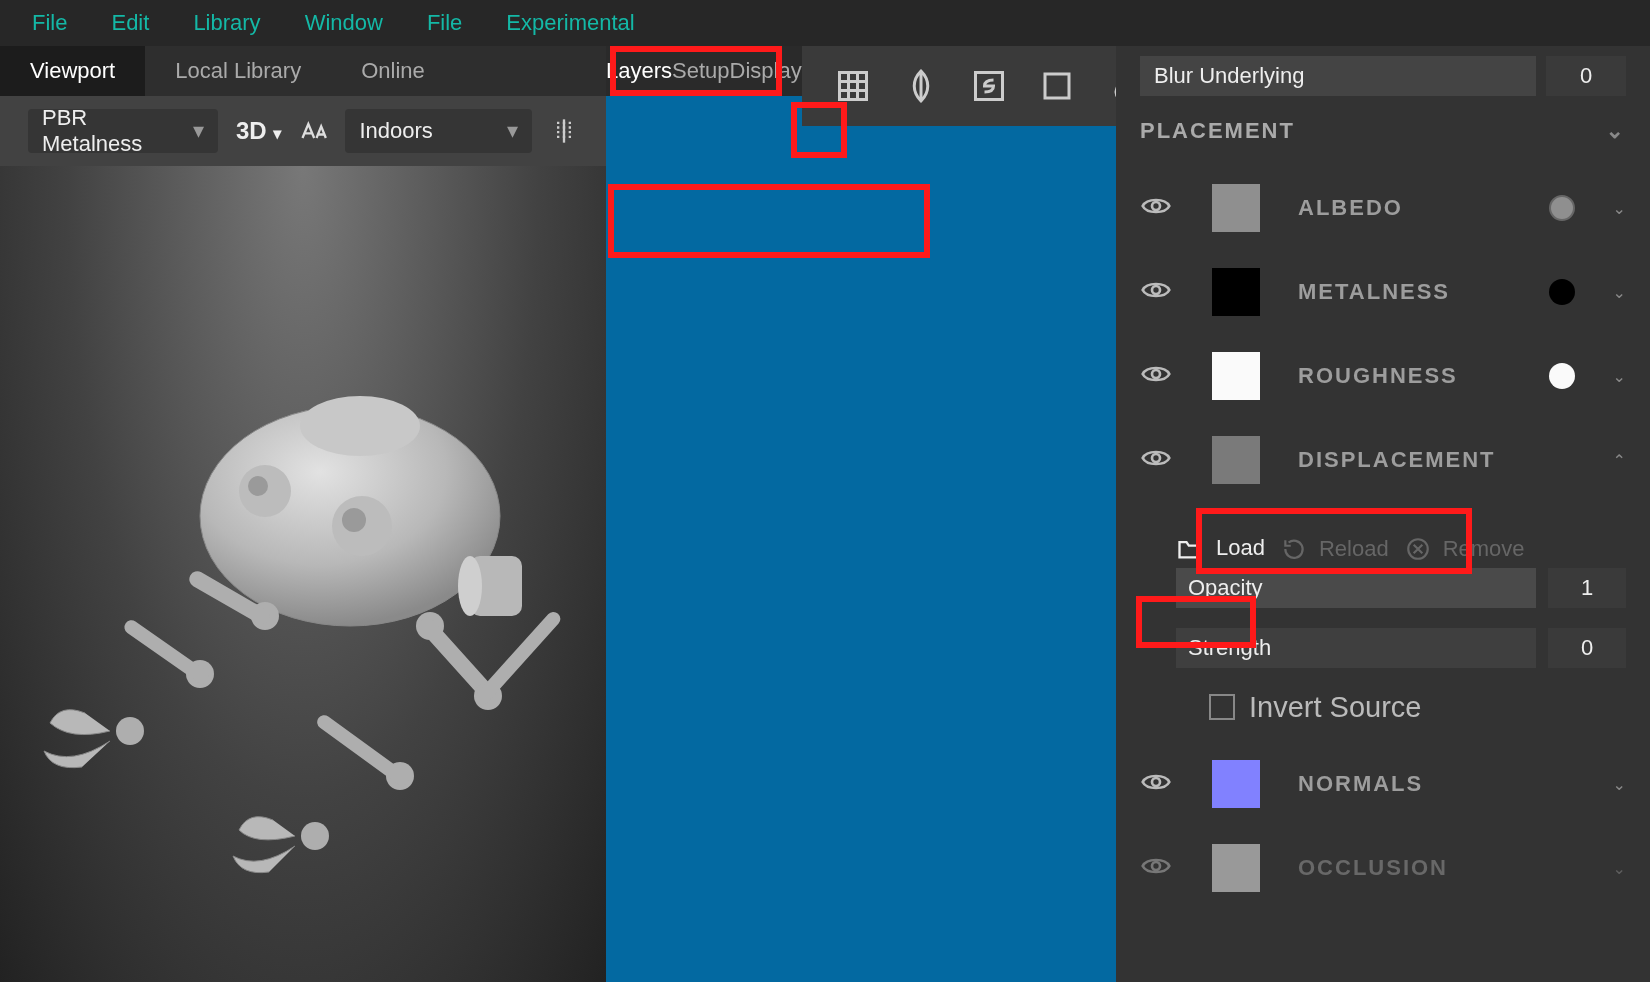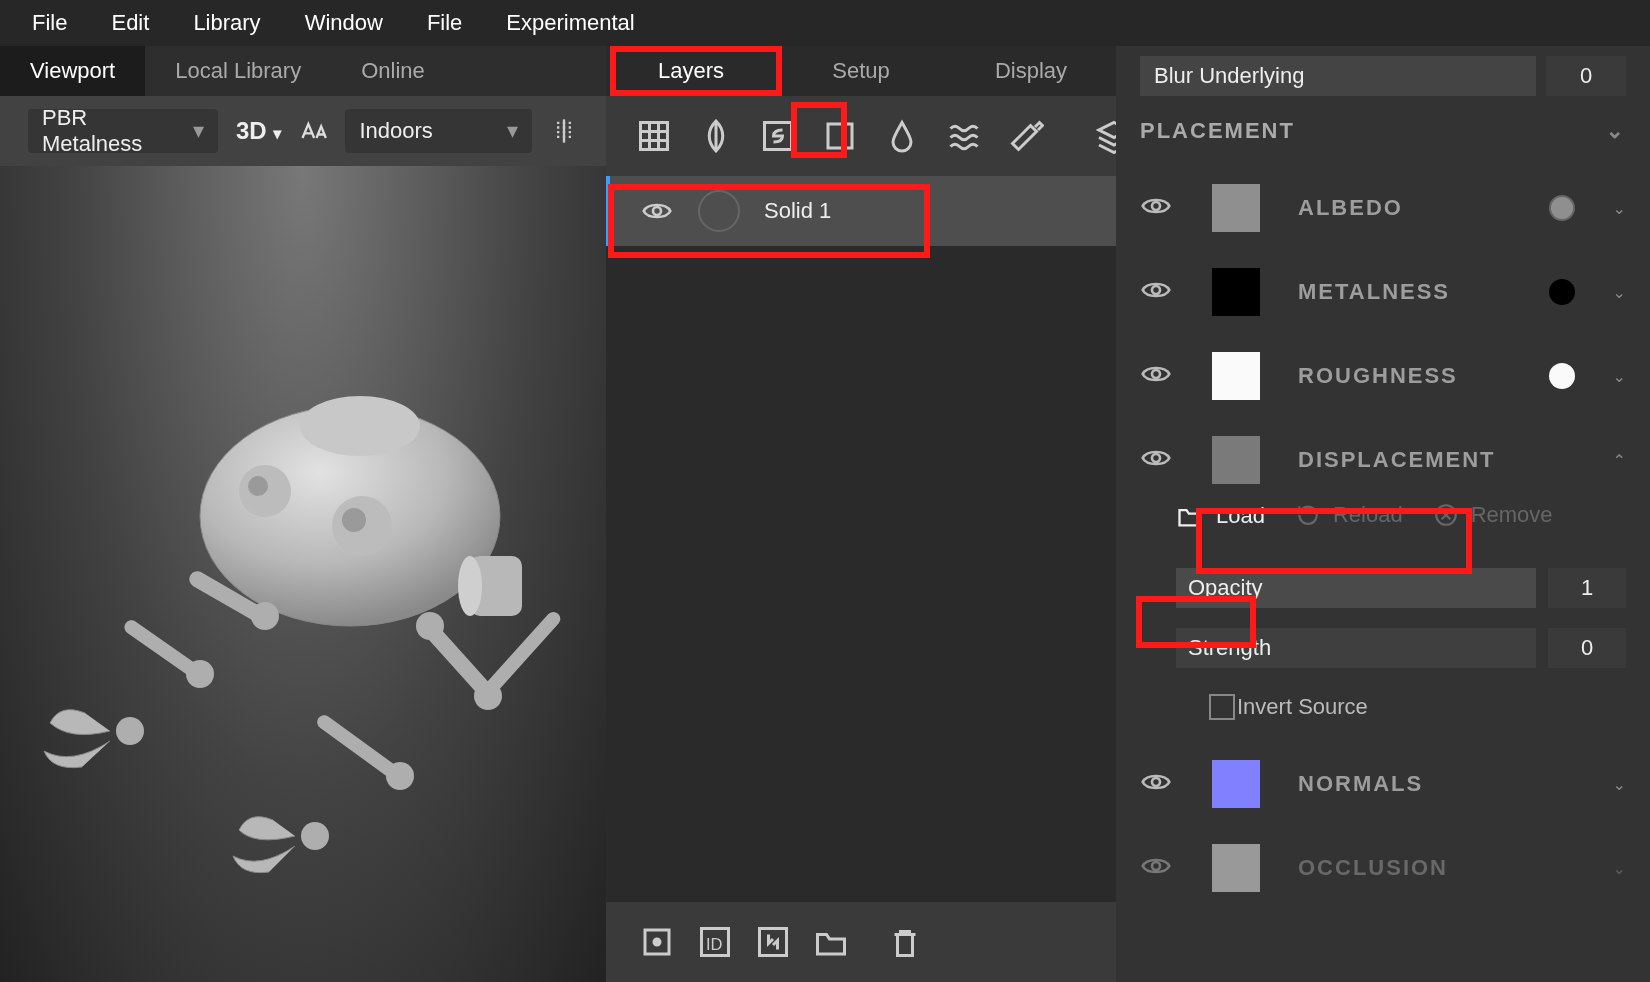--- a/index.html
+++ b/index.html
@@ -1,25 +1,25 @@
 <!DOCTYPE html>
 <html><head>
 <meta charset="utf-8">
 <style>
   * { margin: 0; padding: 0; box-sizing: border-box; font-family: Arial, Helvetica, sans-serif; }
   body { background: #1e1e1e; color: #cccccc; width: 1650px; height: 982px; overflow: hidden; user-select: none; }
 
   .menubar { height: 46px; background: #272727; display: flex; align-items: center; padding: 0 10px; }
-  .menubar .menu-item { padding: 0 22px; font-size: 22px; color: #ffffff; cursor: pointer; }
+  .menubar .menu-item { padding: 0 22px; font-size: 22px; color: #14b8a6; cursor: pointer; }
   .menubar .spacer { flex: 1; }
   .menubar .doc-title { color: #fff; font-size: 24px; letter-spacing: 1px; padding-right: 550px; }
 
   .main { display: flex; height: calc(100% - 46px); }
   .panel-left { width: 606px; display: flex; flex-direction: column; }
-  .panel-mid { width: 510px; display: flex; flex-direction: column; background: #0369a1; }
+  .panel-mid { width: 510px; display: flex; flex-direction: row; background: #0369a1; }
   .panel-right { flex: 1; display: flex; flex-direction: column; background: #333333; overflow: hidden; }
 
   .tabbar { height: 50px; display: flex; }
   .tab { flex: 1; display: flex; align-items: center; justify-content: center; font-size: 22px; color: #aaa; background: #2e2e2e; cursor: pointer; }
   .tab.active { background: #1c1c1c; color: #fff; }
   .tab.narrow { flex: 0 0 auto; padding: 0 30px; }
 
   .left-toolbar { height: 70px; background: #424242; display: flex; align-items: center; padding: 0 28px; gap: 18px; }
   .sel { height: 44px; background: #353535; border-radius: 4px; display: flex; align-items: center; padding: 0 14px; font-size: 22px; color: #eee; cursor: pointer; }
   .caret-down { margin-left: 12px; color: #999; }
@@ -58,27 +58,27 @@
   .section-header .chev { color: #888; }
 
   .channel-row { height: 84px; display: flex; align-items: center; padding: 0 24px; gap: 38px; }
   .channel-row .eye { width: 34px; color: #bbb; }
   .channel-row .swatch-sq { width: 48px; height: 48px; }
   .channel-row .ch-name { font-size: 22px; color: #9d9d9d; letter-spacing: 2px; font-weight: bold; flex: 1; }
   .channel-row .dot { width: 26px; height: 26px; border-radius: 50%; }
   .channel-row .chev { color: #888; }
 
   .disp-panel { padding: 0 24px 10px 60px; }
-  .disp-actions { height: 60px; display: flex; align-items: flex-start; gap: 30px; }
+  .disp-actions { height: 60px; display: flex; align-items: flex-end; gap: 16px; }
   .disp-btn { display: flex; align-items: center; gap: 12px; font-size: 22px; color: #eee; cursor: pointer; }
   .disp-btn.dim { color: #666; }
   .disp-field { height: 52px; display: flex; align-items: center; gap: 12px; margin-bottom: 8px; }
   .disp-field .lbl { flex: 1; background: #4a4a4a; height: 40px; display: flex; align-items: center; padding: 0 12px; font-size: 22px; color: #eee; }
   .disp-field .val { width: 78px; background: #3a3a3a; height: 40px; display: flex; align-items: center; justify-content: center; font-size: 22px; color: #eee; }
-  .check-row { height: 50px; display: flex; align-items: center; gap: 2px; font-size: 22px; color: #bbb; padding-left: 33px; }
+  .check-row { height: 50px; display: flex; align-items: center; gap: 14px; font-size: 29px; color: #bbb; padding-left: 33px; }
   .checkbox { width: 26px; height: 26px; border: 2px solid #888; }
 
   
   .hl { position: absolute; border: 6px solid #ff1a1a; pointer-events: none; z-index: 1000; }
 
   svg.eye-svg { width: 32px; height: 32px; stroke: currentColor; fill: none; stroke-width: 2; }
 </style>
 </head>
 <body>
 

